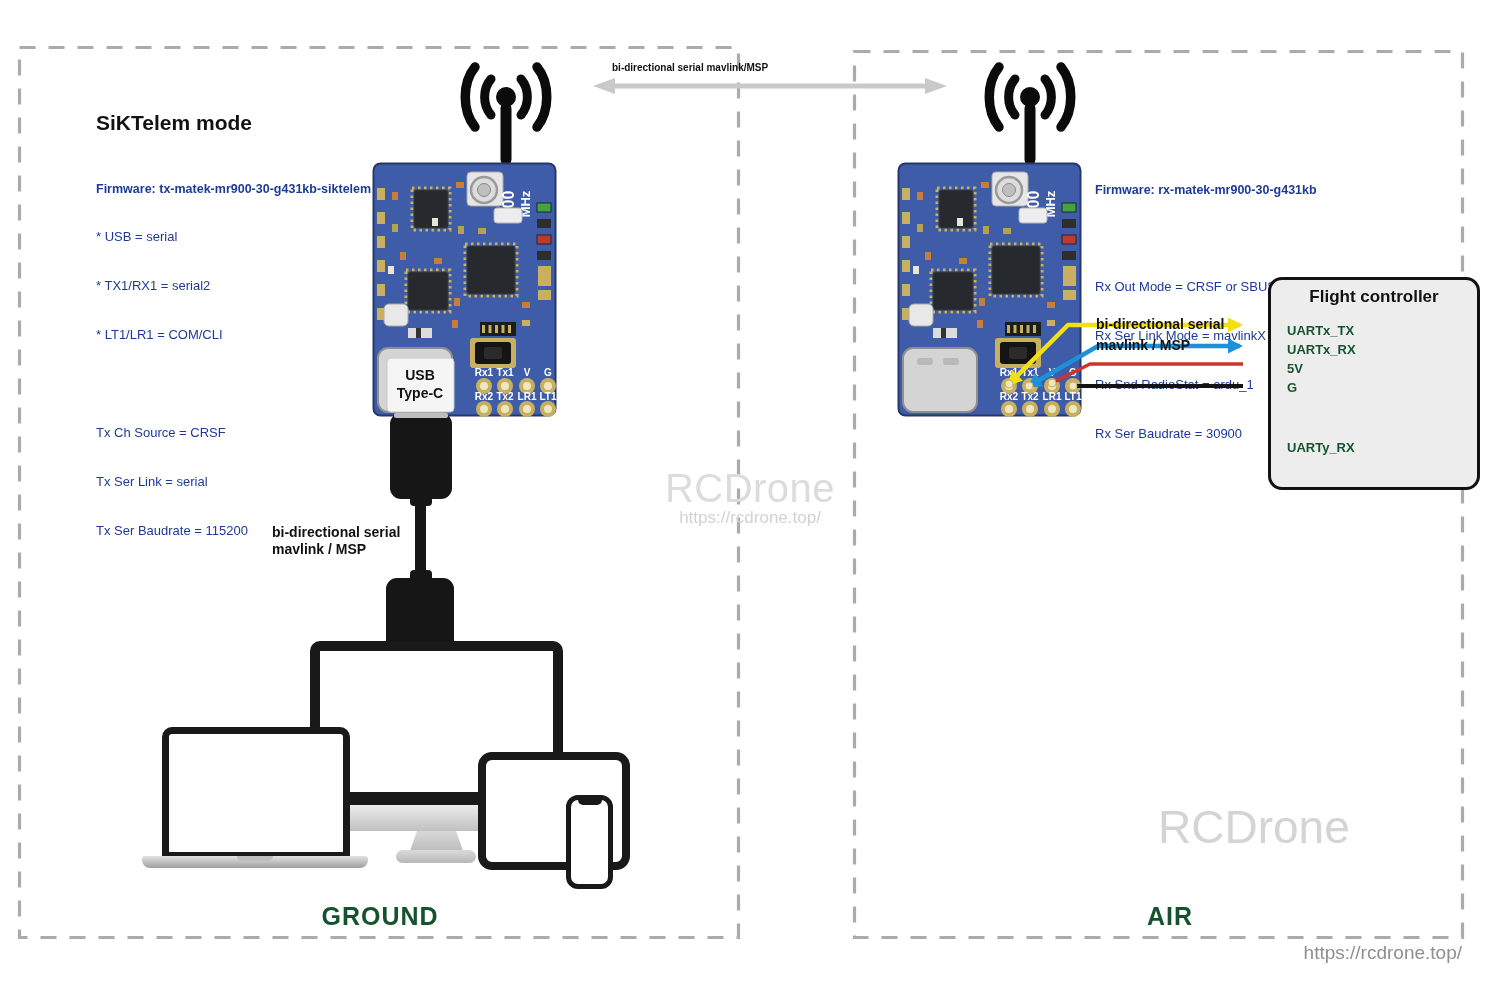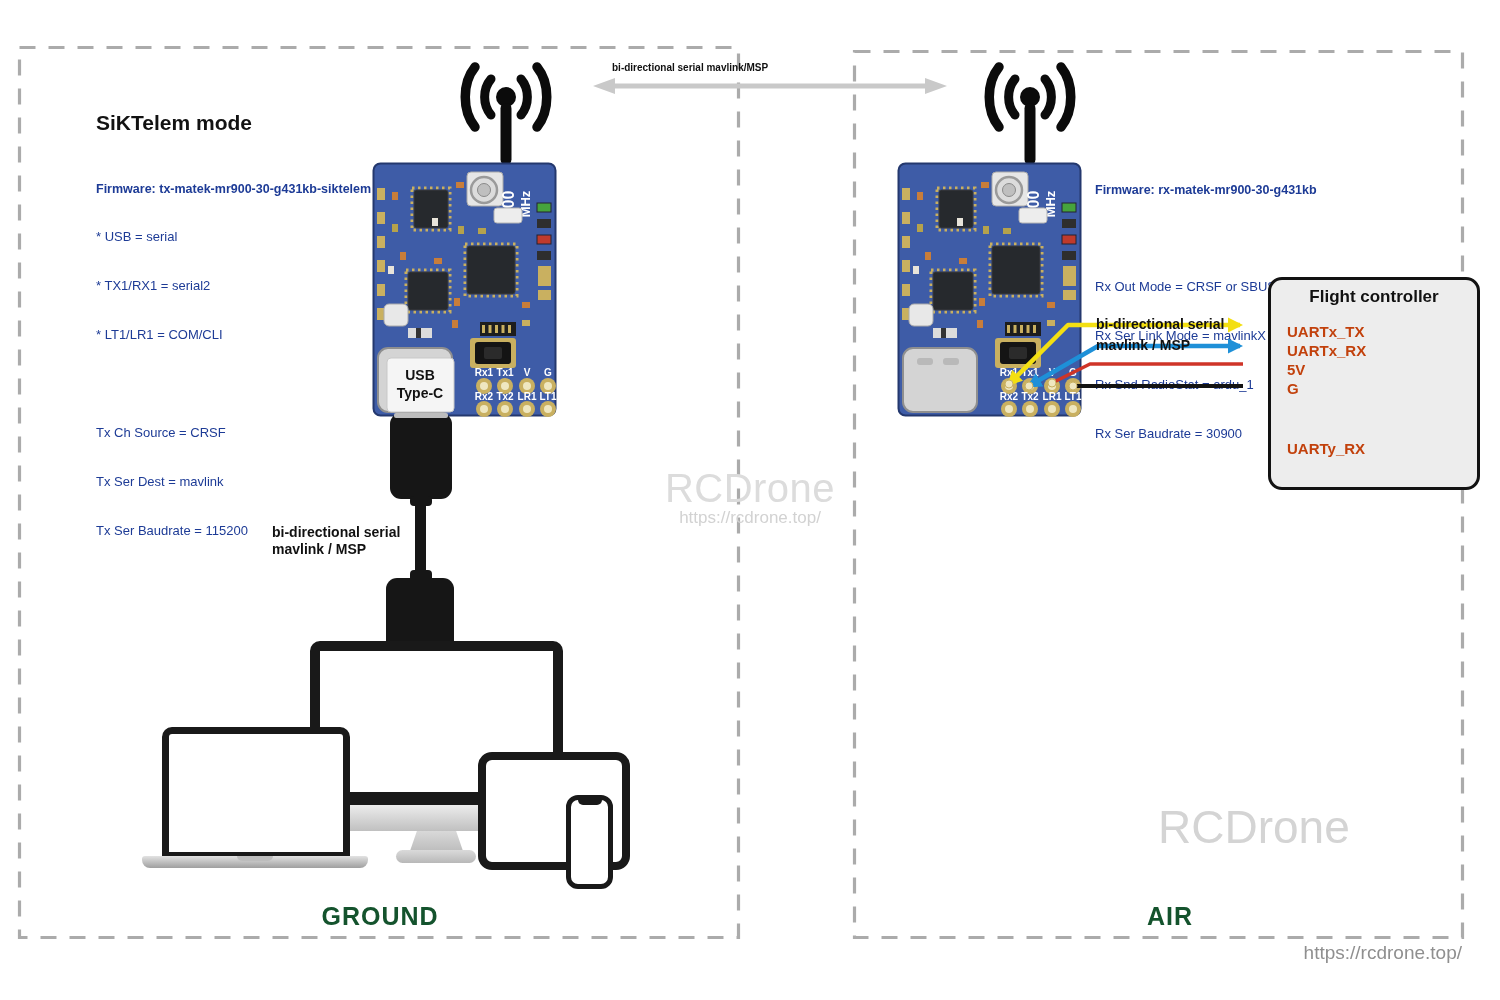--- a/index.html
+++ b/index.html
@@ -14,21 +14,21 @@
   .wm-url{color:#d2d2d2;font-size:17px;}
   .wm-brand2{color:#d4d4d4;font-size:46px;font-weight:bold;}
   .corner-url{color:#8f8f8f;font-size:19px;text-align:right;}
   .toplabel{font-size:10px;font-weight:bold;color:#111;text-align:left;}
   .wirelabel{font-size:14px;font-weight:bold;color:#111;white-space:nowrap;}
   .cablelabel{font-size:14px;font-weight:bold;color:#111;line-height:17px;white-space:pre;}
   .fc-box{left:1240px;top:277px;width:212px;height:213px;background:#ededed;
           border:3px solid #121212;border-radius:14px;box-sizing:border-box;margin-left:28px;}
   .fc-title{position:absolute;left:0;top:7px;width:100%;text-align:center;
             font-size:17px;font-weight:bold;color:#111;}
-  .fc-pin{position:absolute;left:16px;font-size:15px;font-weight:bold;color:#c2410c;white-space:nowrap;}
+  .fc-pin{position:absolute;left:16px;font-size:13px;font-weight:bold;color:#14532d;white-space:nowrap;}
   .usb-plug-label{left:391px;top:664px;width:58px;height:52px;background:#f7f7f7;
                   border:1px solid #cfcfcf;border-radius:2px;text-align:center;
                   font-size:13px;font-weight:bold;color:#111;line-height:17px;padding-top:8px;box-sizing:border-box;}
   
   .monitor{left:310px;top:641px;width:253px;height:164px;background:#fff;
            border:10px solid #191919;border-bottom-width:13px;border-radius:10px 10px 4px 4px;box-sizing:border-box;}
   .monitor-chin{left:310px;top:805px;width:253px;height:26px;
                 background:linear-gradient(#ececec,#c0c0c0);border-radius:0 0 4px 4px;}
   .monitor-neck{left:410px;top:831px;width:53px;height:20px;background:linear-gradient(#d9d9d9,#bdbdbd);
                 clip-path:polygon(13% 0,87% 0,100% 100%,0 100%);}
@@ -177,21 +177,21 @@
     </svg>
 
   <div class="abs mode-title" style="left:96px;top:111px">SiKTelem mode</div>
   <div class="abs navy" style="left:96px;top:148px">
     <div><b>Firmware: tx-matek-mr900-30-g431kb-siktelem</b></div>
     <div>* USB = serial</div>
     <div>* TX1/RX1 = serial2</div>
     <div>* LT1/LR1 = COM/CLI</div>
     <div>&nbsp;</div>
     <div>Tx Ch Source = CRSF</div>
-    <div>Tx Ser Dest = mavlink</div>
+    <div>Tx Ser Link = serial</div>
     <div>Tx Ser Baudrate = 115200</div>
   </div>
 
   <div class="abs navy" style="left:1095px;top:149px">
     <div><b>Firmware: rx-matek-mr900-30-g431kb</b></div>
     <div>&nbsp;</div>
     <div>Rx Out Mode = CRSF or SBUS</div>
     <div>Rx Ser Link Mode = mavlinkX</div>
     <div>Rx Snd RadioStat = ardu_1</div>
     <div>Rx Ser Baudrate = 30900</div>

